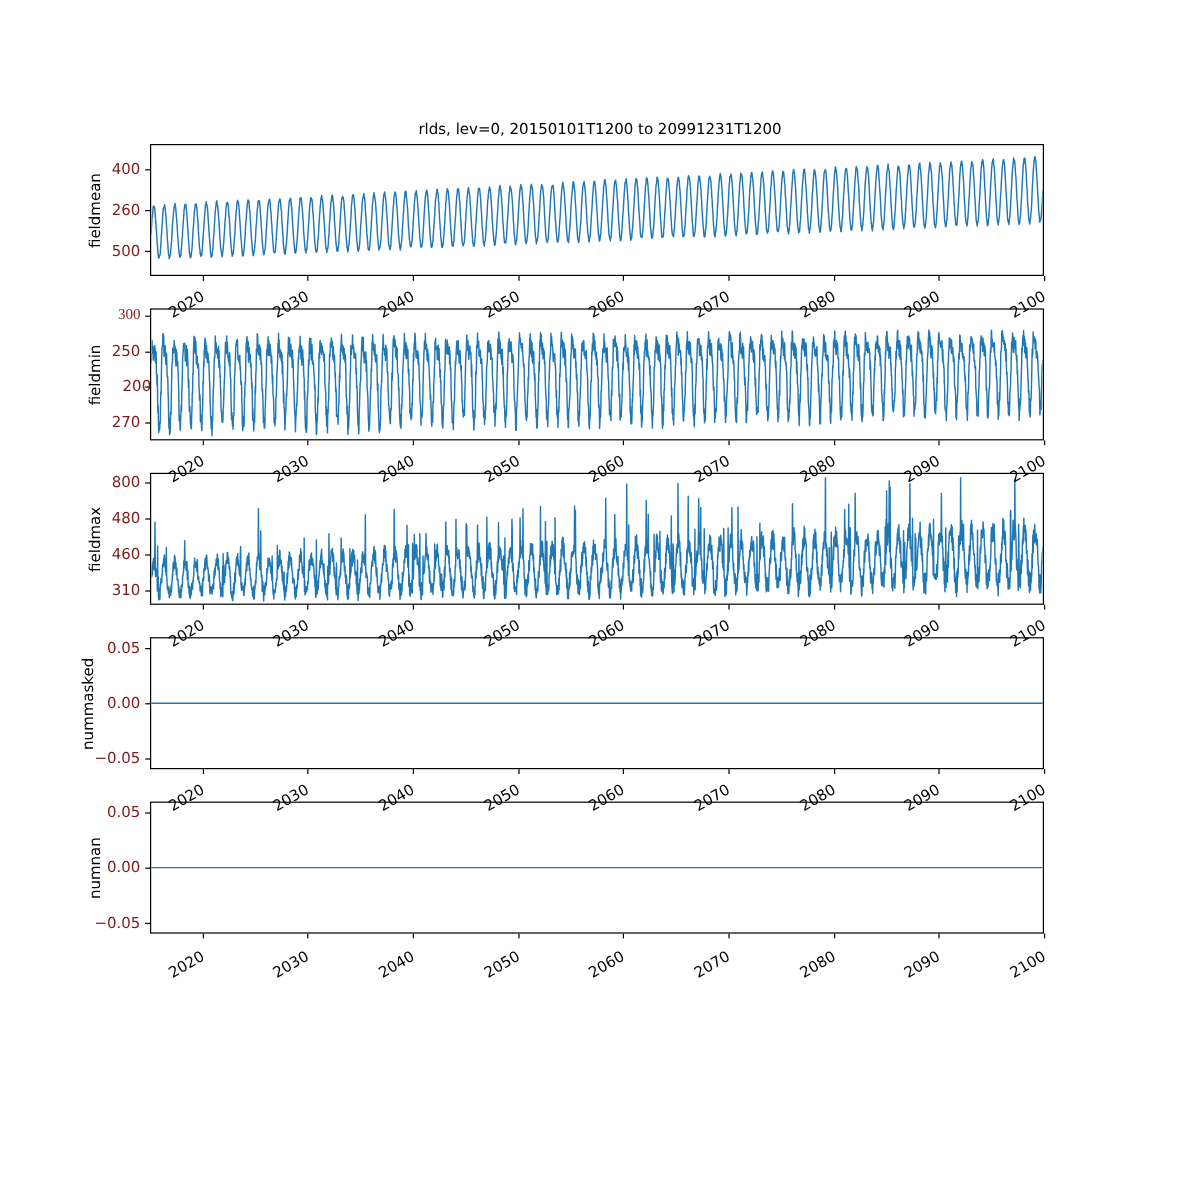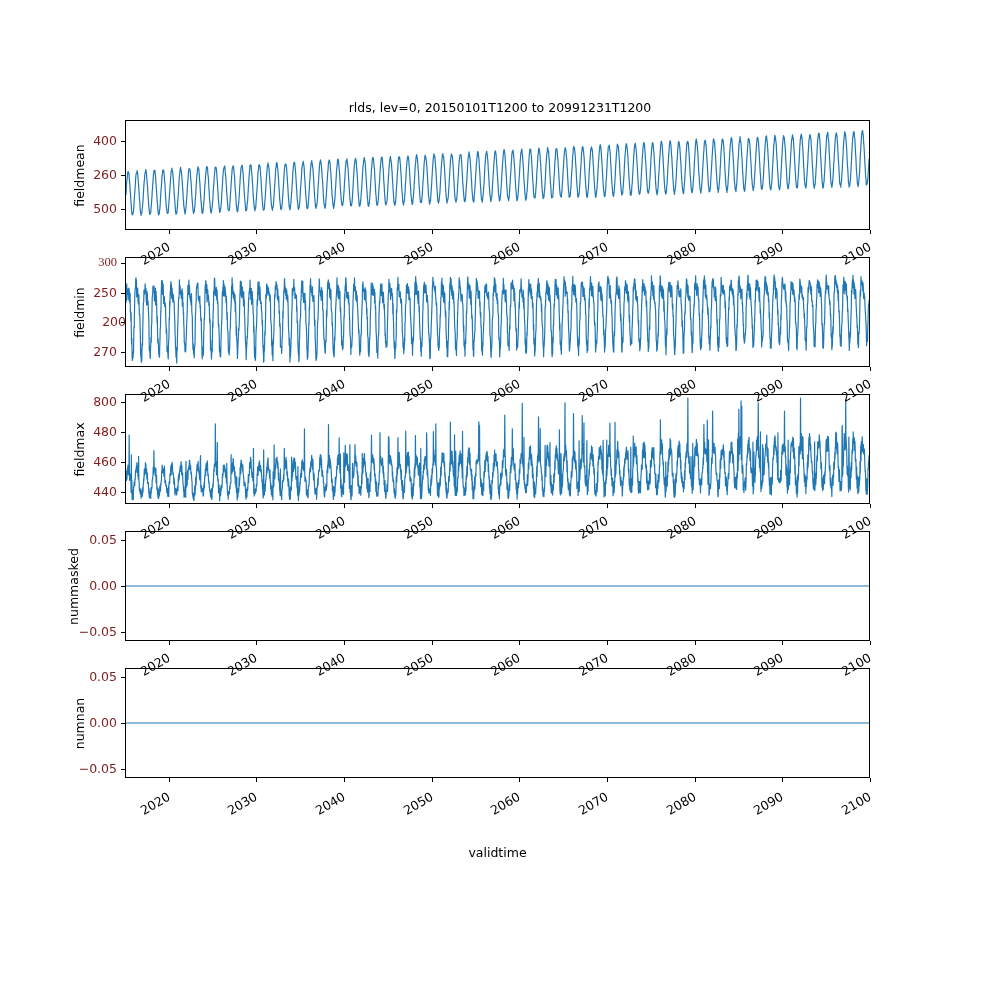--- a/index.html
+++ b/index.html
@@ -119,21 +119,20 @@
   </div>
   <div class="ylabel" style="left:-7px; top:579px; width:160px;">nummasked</div>
 
   <div class="panel" id="panel4" style="left:125px; top:668px; width:745px; height:110px;">
     <svg id="svg4" viewBox="0 0 745 110" preserveAspectRatio="none">
         <path d="M0.00 55.00 L745.00 55.00 " fill="none" stroke="#1f77b4" stroke-width="1.2" stroke-linejoin="round" stroke-linecap="round"></path>
       </svg>
   </div>
   <div class="ylabel" style="left:-1px; top:716px; width:160px;">numnan</div>
 
-  <div class="xlabel" style="left:125px; top:845px; width:745px;">validtime</div>
 
   <div id="ticklayer">
       <div class="ytickmark" style="left: 121px; top: 209.375px;"></div>
       <div class="ytick" style="left: 53px; top: 201.375px; width: 64px;">500</div>
       <div class="ytickmark" style="left: 121px; top: 175px;"></div>
       <div class="ytick" style="left: 53px; top: 167px; width: 64px;">260</div>
       <div class="ytickmark" style="left: 121px; top: 140.625px;"></div>
       <div class="ytick" style="left: 53px; top: 132.625px; width: 64px;">400</div>
       <div class="xtickmark" style="left: 168.824px; top: 230px;"></div>
       <div class="xtick" style="left: 68.8235px; top: 238px; width: 100px;">2020</div>
@@ -173,21 +172,21 @@
       <div class="xtick" style="left: 419.412px; top: 375px; width: 100px;">2060</div>
       <div class="xtickmark" style="left: 607.059px; top: 367px;"></div>
       <div class="xtick" style="left: 507.059px; top: 375px; width: 100px;">2070</div>
       <div class="xtickmark" style="left: 694.706px; top: 367px;"></div>
       <div class="xtick" style="left: 594.706px; top: 375px; width: 100px;">2080</div>
       <div class="xtickmark" style="left: 782.353px; top: 367px;"></div>
       <div class="xtick" style="left: 682.353px; top: 375px; width: 100px;">2090</div>
       <div class="xtickmark" style="left: 870px; top: 367px;"></div>
       <div class="xtick" style="left: 770px; top: 375px; width: 100px;">2100</div>
       <div class="ytickmark" style="left: 121px; top: 491.945px;"></div>
-      <div class="ytick" style="left: 53px; top: 483.945px; width: 64px;">440</div>
+      <div class="ytick" style="left: 53px; top: 483.945px; width: 64px;">310</div>
       <div class="ytickmark" style="left: 121px; top: 461.808px;"></div>
       <div class="ytick" style="left: 53px; top: 453.808px; width: 64px;">460</div>
       <div class="ytickmark" style="left: 121px; top: 431.671px;"></div>
       <div class="ytick" style="left: 53px; top: 423.671px; width: 64px;">480</div>
       <div class="ytickmark" style="left: 121px; top: 401.534px;"></div>
       <div class="ytick" style="left: 53px; top: 393.534px; width: 64px;">800</div>
       <div class="xtickmark" style="left: 168.824px; top: 504px;"></div>
       <div class="xtick" style="left: 68.8235px; top: 512px; width: 100px;">2020</div>
       <div class="xtickmark" style="left: 256.471px; top: 504px;"></div>
       <div class="xtick" style="left: 156.471px; top: 512px; width: 100px;">2030</div>

